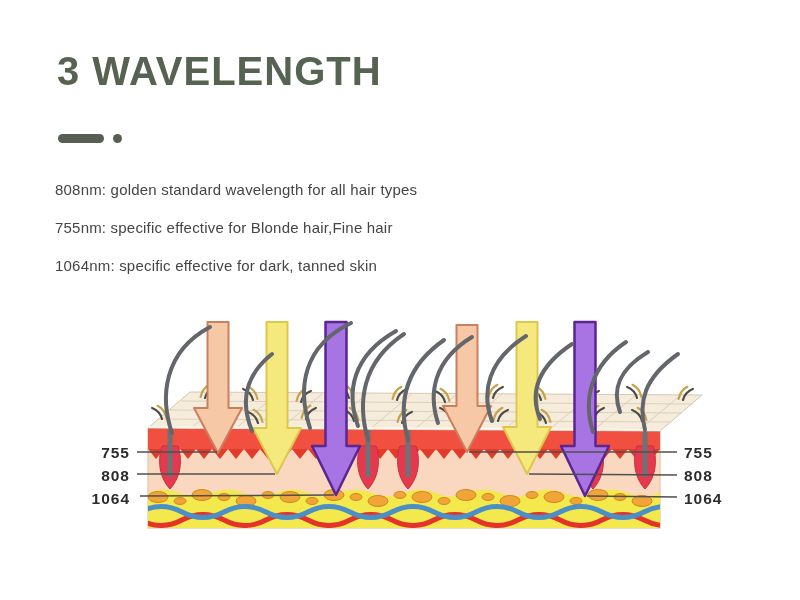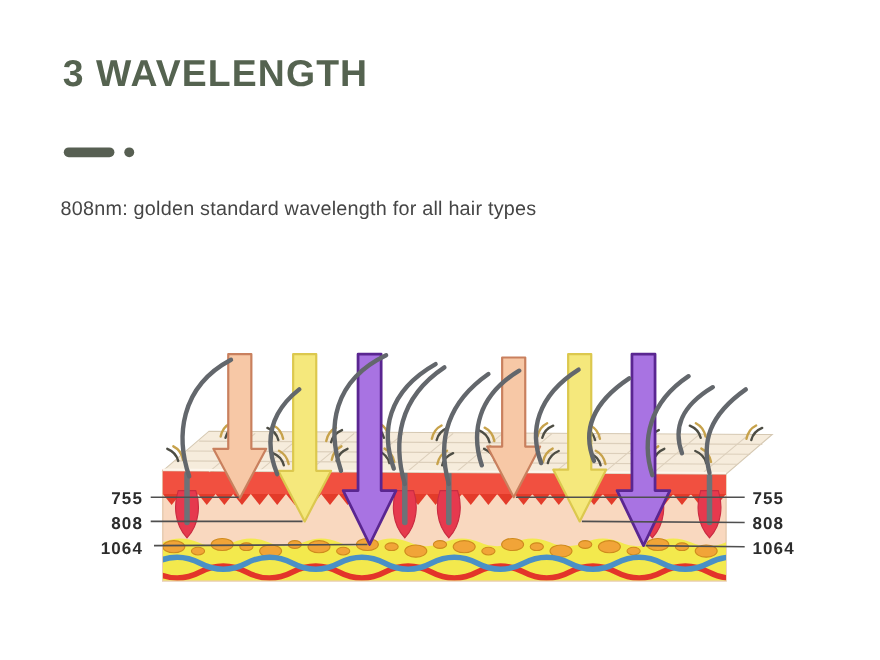--- a/index.html
+++ b/index.html
@@ -2,30 +2,30 @@
 <html><head>
 <meta charset="utf-8">
 <style>
   html,body{margin:0;padding:0;}
   body{
     width:800px;height:600px;background:#ffffff;position:relative;overflow:hidden;
     font-family:"Liberation Sans", sans-serif;
   }
   .title{
     position:absolute;left:57px;top:18px;
-    font-size:34px;line-height:53px;font-weight:bold;letter-spacing:1px;
+    font-size:40px;line-height:53px;font-weight:bold;letter-spacing:1px;
     color:#556350;
   }
   .title span{display:block;}
   .divider{position:absolute;left:58px;top:134px;display:flex;align-items:center;gap:9px;}
   .divider .dash{width:46px;height:9px;border-radius:5px;background:#575f52;}
   .divider .dot{width:9px;height:9px;border-radius:50%;background:#575f52;}
   .features{position:absolute;left:55px;top:176px;}
   .features p{
-    margin:0 0 11px 0;font-size:18px;line-height:27px;color:#454545;letter-spacing:.2px;
+    margin:0 0 11px 0;font-size:15px;line-height:27px;color:#454545;letter-spacing:.2px;
   }
   .diagram{position:absolute;left:0;top:300px;width:800px;height:280px;}
   .wl-label{
     font-family:"Liberation Sans", sans-serif;font-size:15.5px;font-weight:bold;
     fill:#2c2c2c;letter-spacing:1px;
   }
 </style>
 </head>
 <body>
 
@@ -33,20 +33,22 @@
   <span>3 WAVELENGTH</span>
 </h1>
 
 <div class="divider">
   <div class="dash"></div>
   <div class="dot"></div>
 </div>
 
 <div class="features">
   <p>808nm: golden standard wavelength for all hair types</p>
+  <p>755nm: specific effective for Blonde hair,Fine hair</p>
+  <p>1064nm: specific effective for dark, tanned skin</p>
 </div>
 
 <svg class="diagram" viewBox="0 300 800 280" xmlns="http://www.w3.org/2000/svg">
   <defs>
     <clipPath id="frontClip">
       <path d="M148,428 L660,431 L660,528 L148,528 Z"></path>
     </clipPath>
   </defs>
 
   <path d="M148,428 L660,431 L660,528 L148,528 Z" fill="#f9d8bf" stroke="#e8cdb3" stroke-width="1.5"></path>

